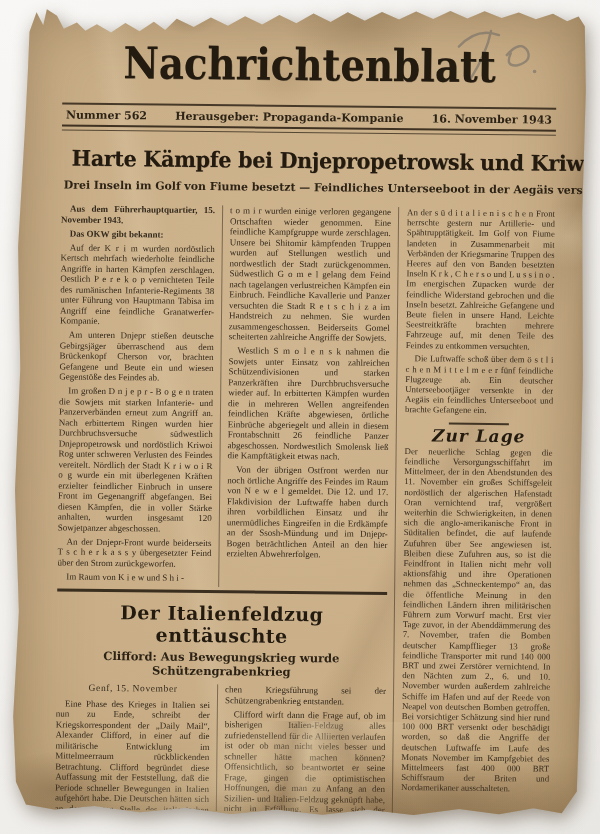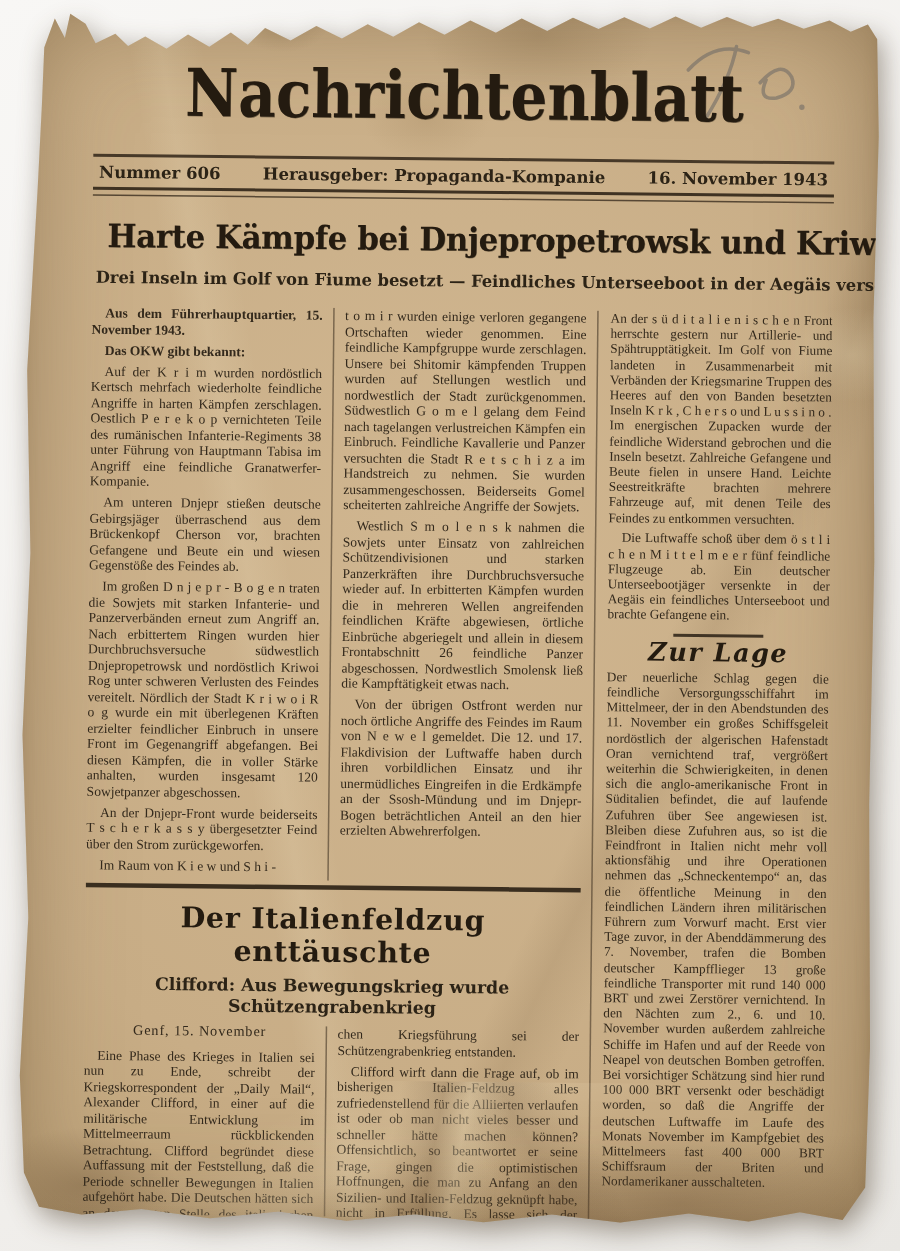--- a/index.html
+++ b/index.html
@@ -116,21 +116,21 @@
           <circle cx="86" cy="50" r="1.8" fill="#767069" stroke="none"></circle>
         </g>
       </svg>
     </div>
 
     <div class="inner">
 
       <div class="masthead">Nachrichtenblatt</div>
 
       <div class="info-row">
-        <span>Nummer 606</span>
+        <span>Nummer 562</span>
         <span>Herausgeber: Propaganda-Kompanie</span>
         <span>16. November 1943</span>
       </div>
       <div class="double-rule"></div>
 
       <div class="lead-block">
         <div class="lead-headline">Harte Kämpfe bei Dnjepropetrowsk und Kriwoi Rog</div>
         <div class="lead-subheadline">Drei Inseln im Golf von Fiume besetzt — Feindliches Unterseeboot in der Aegäis versenkt</div>
       </div>
 

